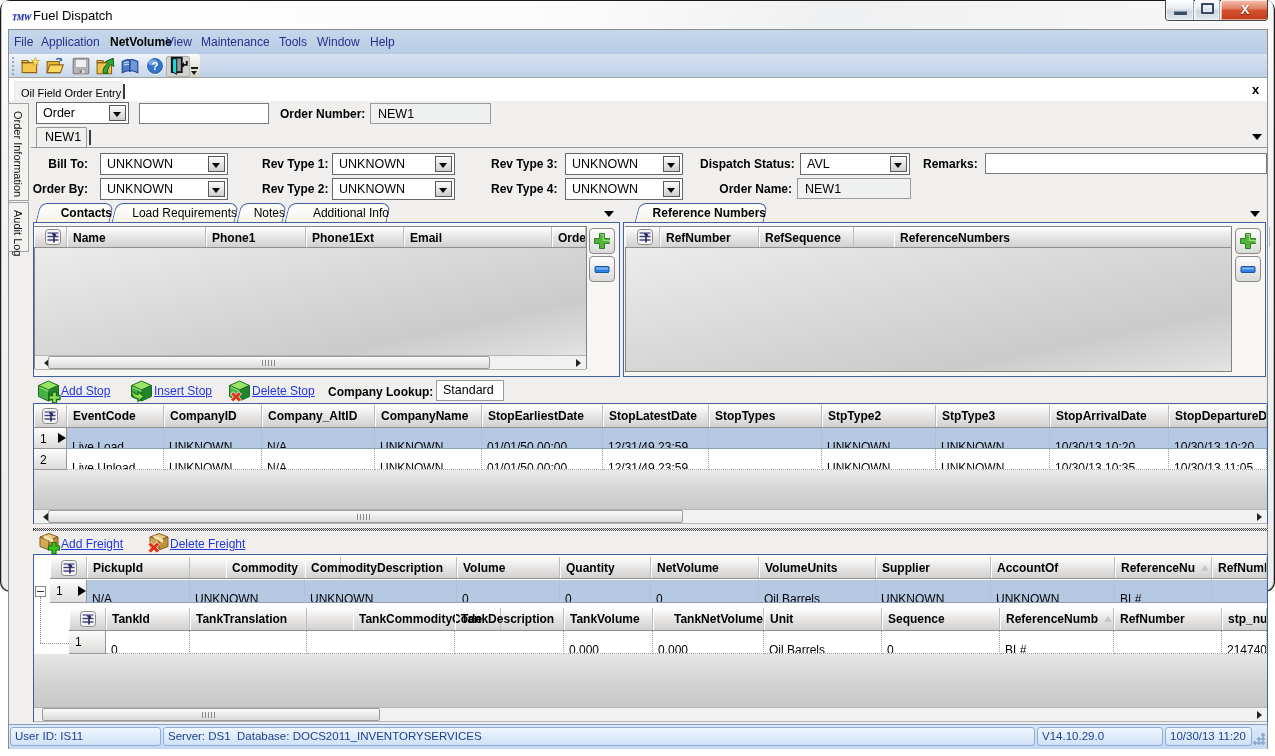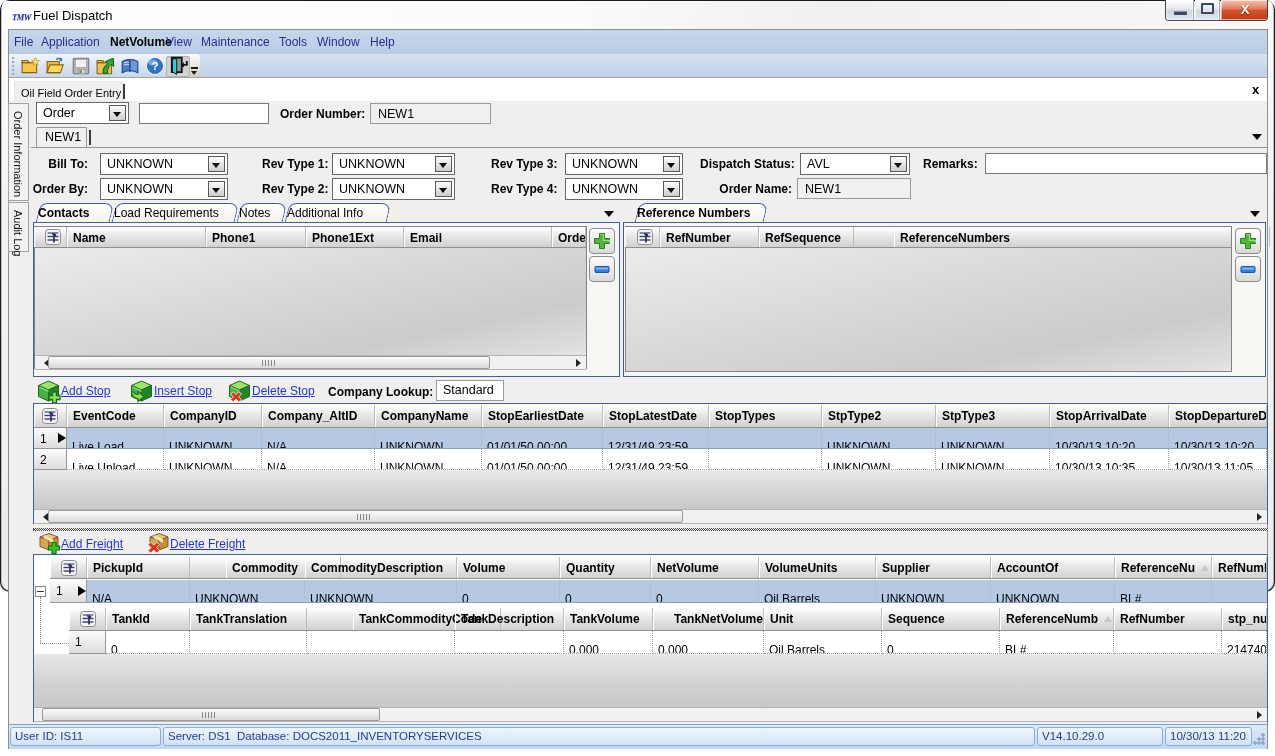--- a/index.html
+++ b/index.html
@@ -106,21 +106,21 @@
 
   .pm { position:absolute; width:26px; height:26px; border:1px solid #8b8b8b; border-radius:4px;
     background:linear-gradient(180deg,#fdfdfd,#eaeaea 55%,#d9d9d9); }
 
   .link { position:absolute; font-size:12px; color:#2136e0; text-decoration:underline; white-space:nowrap; }
 
   .otab { position:absolute; }
   .otabbg { position:absolute; left:0; top:0; width:100%; height:100%;
     border:1px solid #3d5da6; border-bottom:none; border-radius:7px 9px 0 0;
     background:linear-gradient(180deg,#fefefd,#f5f3ee); transform:skewX(-14deg); }
-  .otabtx { position:absolute; left:0; top:3px; width:100%; text-align:left; font-size:12px; }
+  .otabtx { position:absolute; left:0; top:3px; width:100%; text-align:right; font-size:12px; }
 
   #status { position:absolute; left:9px; top:724px; width:1258px; height:25px;
     background:linear-gradient(180deg,#dcebfb,#c2d8f1); border-top:1px solid #7f9fc6; }
   .ssec { position:absolute; top:727px; height:19px; border:1px solid #8fabd2; border-radius:3px;
     background:linear-gradient(180deg,#eff6fd,#cfe2f6); font-size:11.5px; color:#1d3f92;
     padding:2px 0 0 4px; white-space:nowrap; overflow:hidden; }
   #sgrip2 { position:absolute; left:1253px; top:733px; width:12px; height:12px;
     background:
       radial-gradient(circle at 10px 2px, #91a9c9 1.5px, transparent 2px),
       radial-gradient(circle at 6px 6px, #91a9c9 1.5px, transparent 2px),

